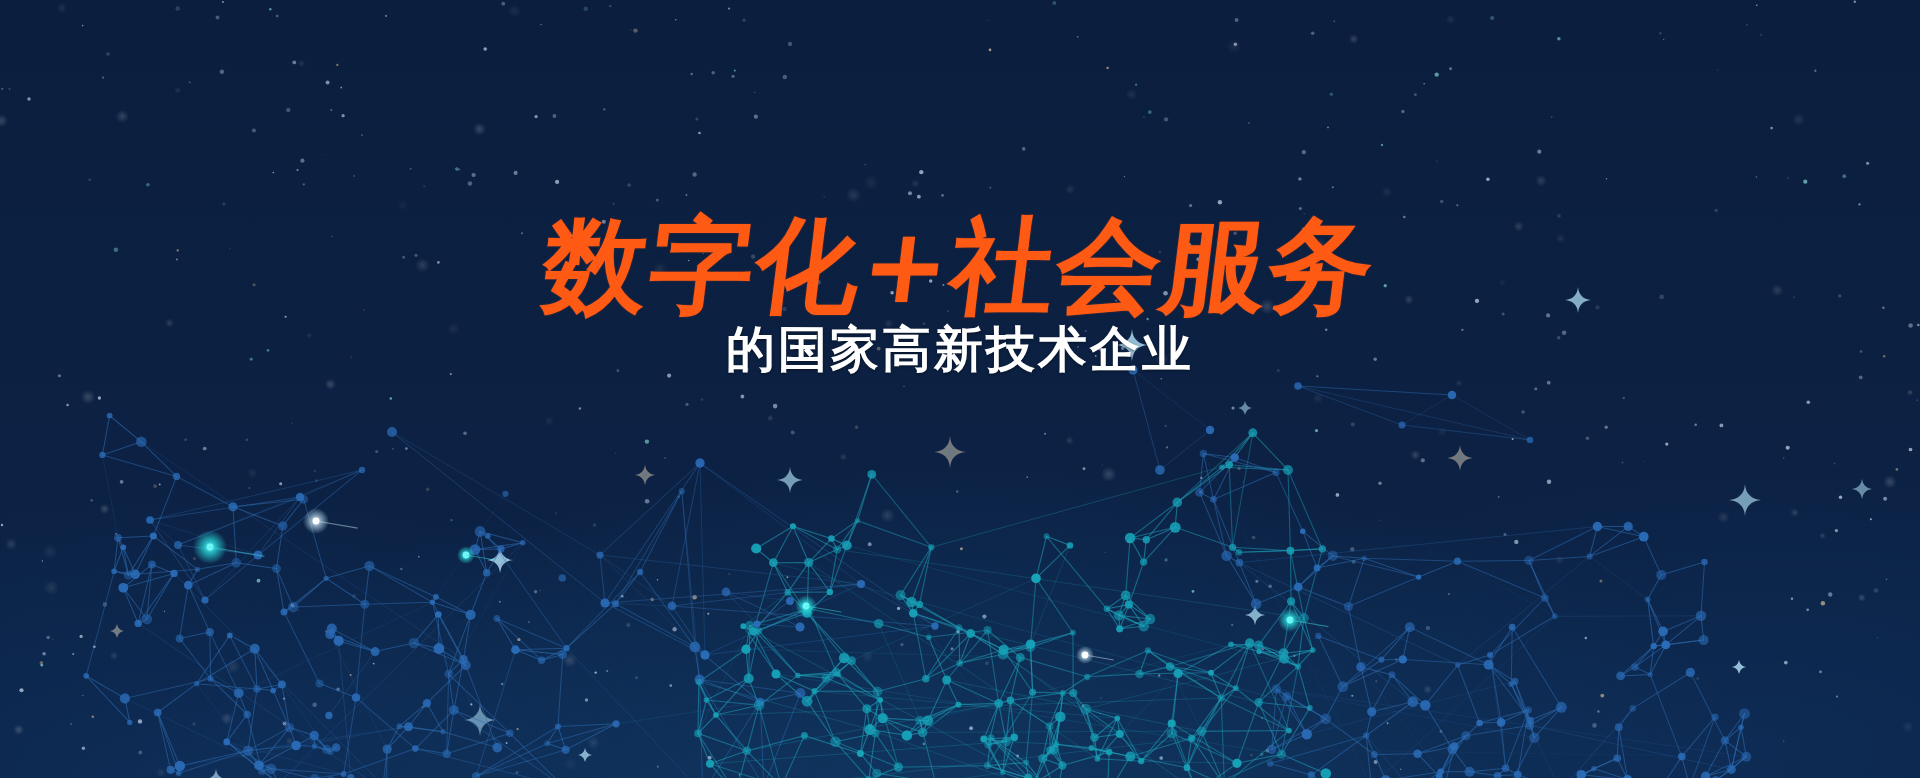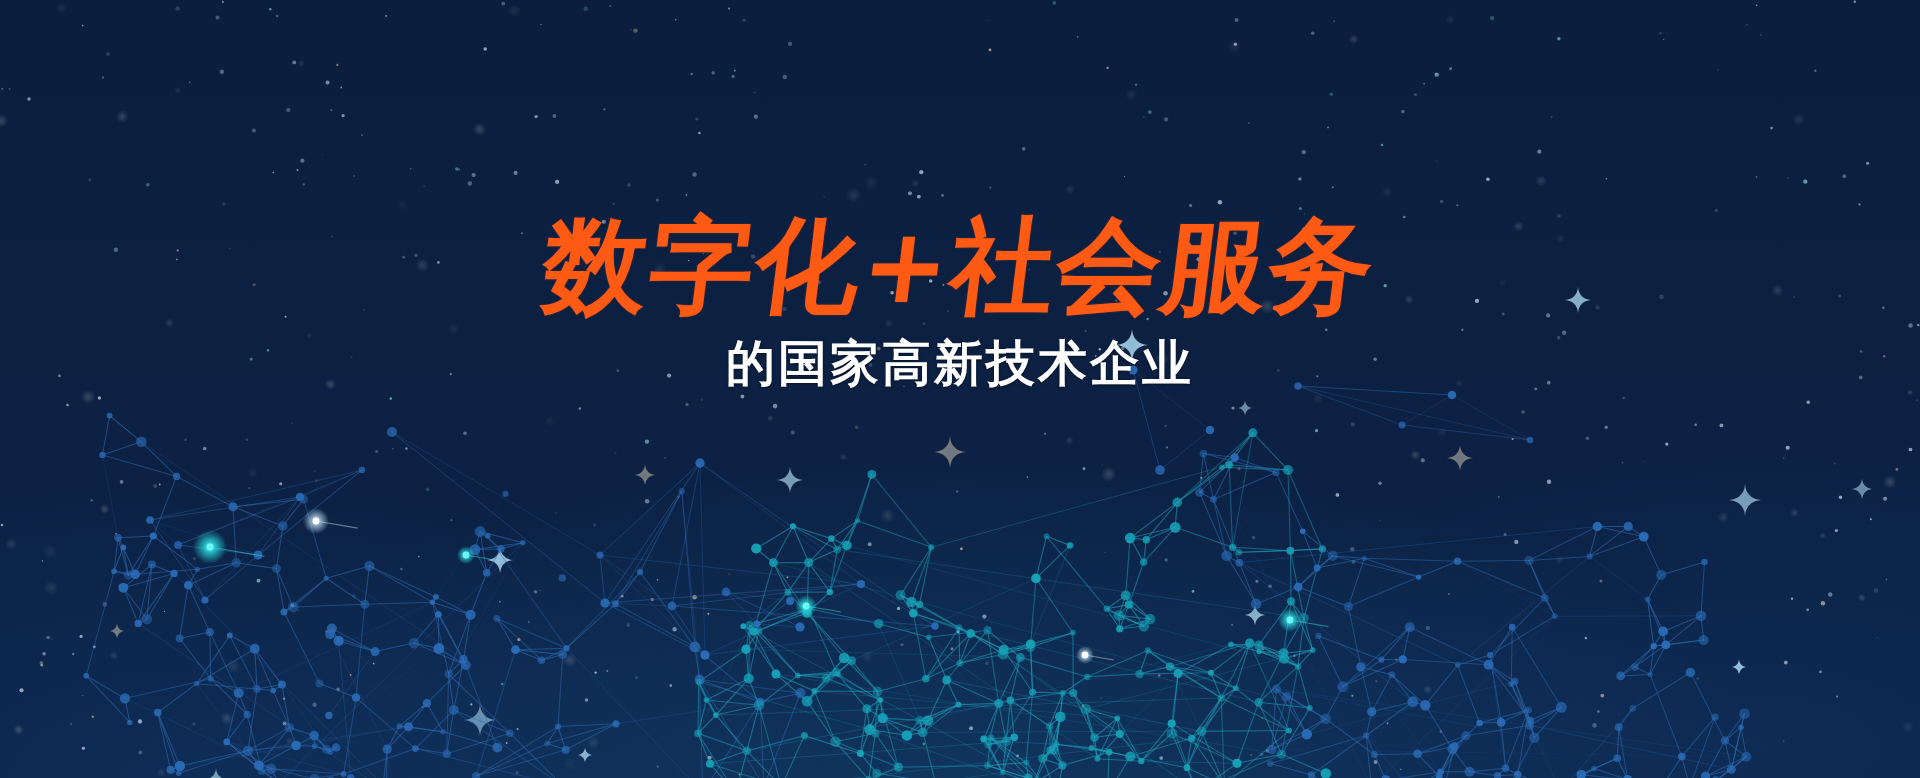--- a/index.html
+++ b/index.html
@@ -42,21 +42,20 @@
     text-shadow:0 0 2px rgba(255,90,20,0.35);
     white-space:nowrap;
   }
   #subtitle {
     font-family:"DejaVu Serif", serif;
     font-weight:700;
     font-size:49px;
     line-height:58px;
     color:#ffffff;
     letter-spacing:3px;
-    margin-top:14px;
     white-space:nowrap;
     text-shadow:0 1px 3px rgba(0,0,0,0.45);
   }
 </style>
 </head>
 <body>
 
 <div id="banner">
 
   <div class="layer">

